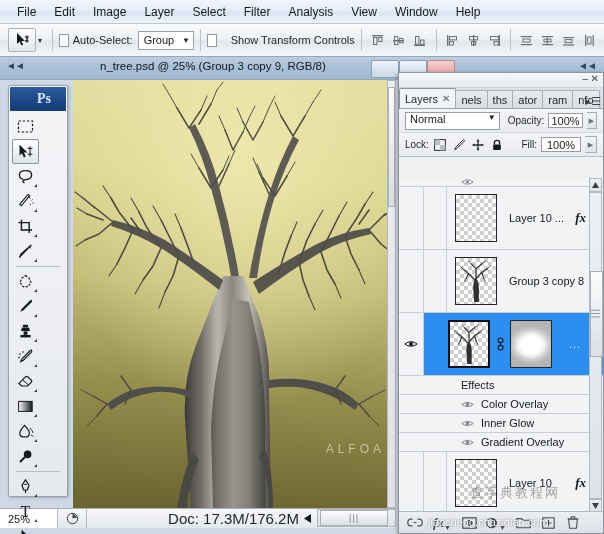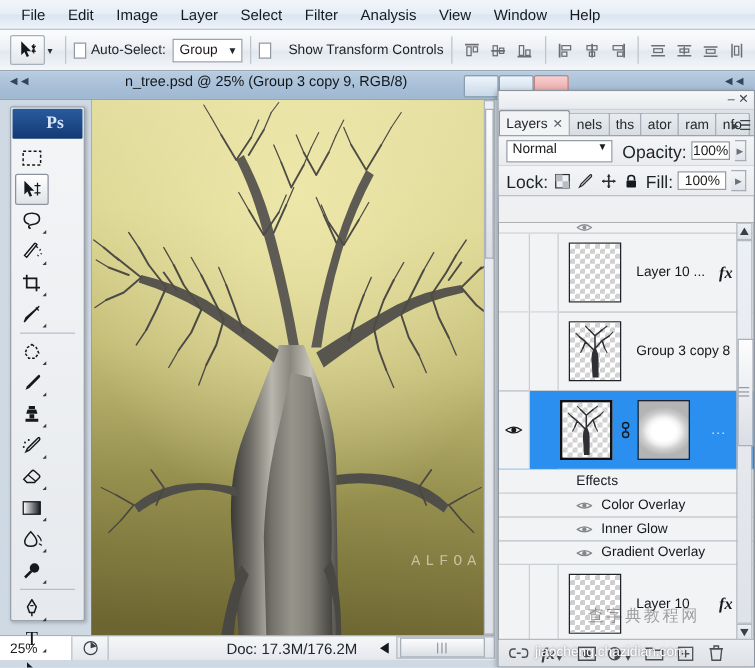--- a/index.html
+++ b/index.html
@@ -56,30 +56,30 @@
   #wb-max{left:399px;}
   #wb-close{left:427px;background:linear-gradient(180deg,#f7cfcf,#e49c9c);border-color:#c08585;}
 
   
   #collapse-left{left:6px;top:60px;font-size:10px;color:#31465c;letter-spacing:-1px;font-weight:bold;}
   #collapse-right{left:578px;top:60px;font-size:10px;color:#31465c;letter-spacing:-1px;font-weight:bold;}
 
   
   #canvaswrap{left:73px;top:80px;width:322px;height:428px;overflow:hidden;background:#7d7540;}
   #canvas-img{position:absolute;left:0;top:0;width:322px;height:428px;}
-  #alfoa{position:absolute;right:10px;bottom:52px;font-family:Liberation Mono, monospace;
+  #alfoa{position:absolute;right:10px;bottom:52px;font-family:Liberation Sans, sans-serif;
     font-size:12px;letter-spacing:4px;color:rgba(222,218,188,.75);}
 
   
   #statusbar{left:0;top:508px;width:396px;height:20px;
     background:linear-gradient(180deg,#f6f7f9,#e4e7ec);border-top:1px solid #a8b0ba;
     display:flex;align-items:center;box-sizing:border-box;}
   .sb-zoom{width:58px;height:100%;display:flex;align-items:center;padding-left:8px;background:#fff;border-right:1px solid #b6bcc4;box-sizing:border-box;font-size:11px;}
   .sb-icon{width:28px;display:flex;align-items:center;justify-content:center;border-right:1px solid #b6bcc4;height:100%;}
-  .sb-doc{flex:1;display:flex;align-items:center;justify-content:center;font-size:12px;color:#22262b;}
+  .sb-doc{flex:1;display:flex;align-items:center;justify-content:center;font-size:15px;color:#22262b;}
   .sb-arrow{width:16px;display:flex;align-items:center;justify-content:center;}
   #hscroll{left:300px;top:508px;width:96px;height:20px;}
   .scroll-track{background:linear-gradient(180deg,#eceff3,#dfe3e8);border:1px solid #b2b8c0;box-sizing:border-box;}
   .scroll-thumb{background:linear-gradient(180deg,#fdfdfe,#dadee4);border:1px solid #a9b0b8;box-sizing:border-box;
     display:flex;align-items:center;justify-content:center;}
   .grip{font-size:9px;color:#7b828b;letter-spacing:1px;}
 
   
   #toolbox{left:8px;top:85px;width:60px;height:412px;
     background:linear-gradient(180deg,#f4f5f7,#e6e9ed);
@@ -110,21 +110,21 @@
   .lp-tab .x{margin-left:4px;font-size:10px;color:#5a6069;}
   #lp-menu{position:absolute;right:2px;bottom:1px;font-size:11px;color:#3c424a;line-height:1;}
   .lp-row{display:flex;align-items:center;height:24px;padding:0 6px;box-sizing:border-box;gap:4px;}
   #lp-blend{background:linear-gradient(180deg,#f4f5f7,#e9ebee);border-bottom:1px solid #d4d8dd;}
   .lp-combo{width:110px;height:18px;background:#fff;border:1px solid #969da6;box-sizing:border-box;
     display:flex;justify-content:space-between;padding:0 3px 0 4px;font-size:11px;}
   .lp-num{width:40px;height:15px;background:#fff;border:1px solid #969da6;box-sizing:border-box;
     display:flex;align-items:center;justify-content:center;font-size:11px;}
   .lp-spin{width:12px;height:17px;border:1px solid #a7aeb7;border-left:none;box-sizing:border-box;
     background:linear-gradient(180deg,#f4f5f7,#dfe3e8);display:flex;align-items:center;justify-content:center;font-size:7px;color:#6a717a;}
-  .lp-lbl{font-size:14px;color:#1d2227;}
+  .lp-lbl{font-size:10px;color:#1d2227;}
   #lp-lock{background:linear-gradient(180deg,#f4f5f7,#e9ebee);border-bottom:1px solid #b9bfc7;}
   .lock-ico{width:15px;height:15px;display:flex;align-items:center;justify-content:center;}
 
   #lp-list{position:absolute;left:0;top:105px;width:204px;height:335px;background:#404040;overflow:hidden;}
   .lay-row{position:relative;display:flex;align-items:center;height:62px;border-bottom:1px solid #c9ced4;background:#f2f3f5;}
   .lay-row.selected{background:#2a8fee;}
   .eyecol{width:24px;height:100%;display:flex;align-items:center;justify-content:center;border-right:1px solid #c9ced4;background:inherit;}
   .linkcol{width:22px;height:100%;display:flex;align-items:center;justify-content:center;border-right:1px solid #c9ced4;background:inherit;}
   .thumb{width:42px;height:48px;border:1px solid #20242a;margin-left:8px;box-sizing:border-box;position:relative;overflow:hidden;background:#fff;}
   .checker{position:absolute;inset:0;

